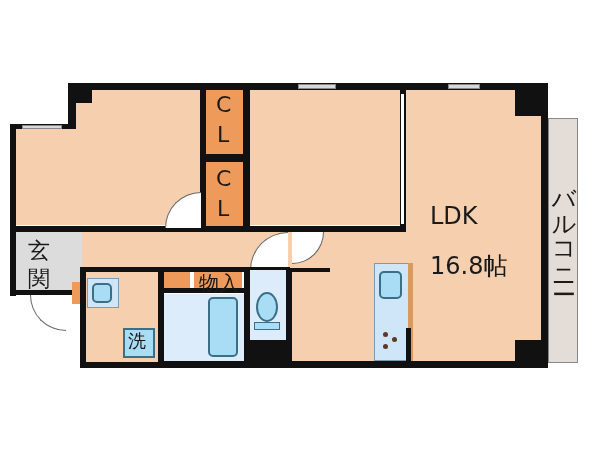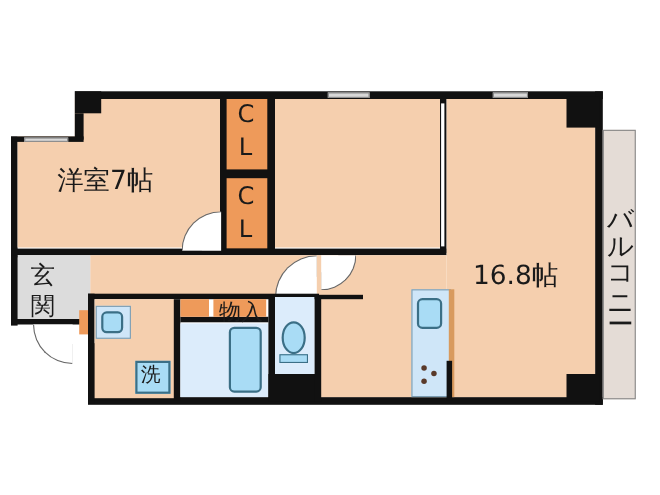--- a/index.html
+++ b/index.html
@@ -24,21 +24,20 @@
   <div class="abs wall" style="left:80px;top:361px;width:468px;height:7px;"></div>
   <div class="abs wall" style="left:10px;top:124px;width:6px;height:110px;"></div>
   <div class="abs wall" style="left:541px;top:83px;width:7px;height:285px;"></div>
 
   <div class="abs room" style="left:16px;top:90px;width:187px;height:135px;"></div>
   <div class="abs" style="left:10px;top:83px;width:58px;height:41px;background:#fff;"></div>
   <div class="abs wall" style="left:68px;top:83px;width:24px;height:20px;"></div>
   <div class="abs wall" style="left:68px;top:103px;width:8px;height:24px;"></div>
   <div class="abs wall" style="left:10px;top:124px;width:66px;height:5px;"></div>
   <div class="win" style="left:22px;top:125px;width:40px;height:4px;"></div>
-  <div class="label" style="left:52px;top:152px;font-size:24px;">洋室7帖</div>
 
   <div class="abs wall" style="left:200px;top:88px;width:50px;height:142px;"></div>
   <div class="abs cl" style="left:206px;top:90px;width:37px;height:64px;"></div>
   <div class="abs cl" style="left:206px;top:162px;width:37px;height:64px;"></div>
   <div class="label" style="left:216px;top:94px;font-size:22px;">C</div>
   <div class="label" style="left:217px;top:124px;font-size:22px;">L</div>
   <div class="label" style="left:216px;top:168px;font-size:22px;">C</div>
   <div class="label" style="left:217px;top:198px;font-size:22px;">L</div>
 
   <div class="abs room" style="left:250px;top:90px;width:152px;height:135px;"></div>
@@ -48,21 +47,22 @@
 
   <div class="abs wall" style="left:10px;top:226px;width:396px;height:6px;"></div>
 
   <div class="door-arc" style="left:165px;top:192px;width:36px;height:36px;border-radius:36px 0 0 0;border-right:none;border-bottom:none;"></div>
 
   <div class="abs room" style="left:406px;top:90px;width:135px;height:271px;"></div>
   <div class="abs room" style="left:290px;top:232px;width:116px;height:129px;"></div>
   <div class="win" style="left:448px;top:84px;width:32px;height:5px;"></div>
   <div class="abs wall" style="left:515px;top:88px;width:30px;height:28px;"></div>
   <div class="abs wall" style="left:515px;top:340px;width:30px;height:25px;"></div>
-  <div class="label" style="left:430px;top:238px;font-size:24px;">16.8帖</div>
+  <div class="label" style="left:430px;top:204px;font-size:24px;">LDK</div>
+  <div class="label" style="left:430px;top:254px;font-size:24px;">16.8帖</div>
 
   <div class="abs wet" style="left:374px;top:263px;width:36px;height:98px;background:#cfe6f8;border:1px solid #7a9bb0;"></div>
   <div class="abs" style="left:408px;top:263px;width:5px;height:98px;background:#d89a5e;"></div>
   <div class="fixture" style="left:379px;top:271px;width:23px;height:28px;"></div>
   <div class="abs" style="left:378px;top:326px;width:30px;height:30px;">
     <div class="abs" style="left:5px;top:6px;width:5px;height:5px;border-radius:50%;background:#5a3a2a;"></div>
     <div class="abs" style="left:14px;top:11px;width:5px;height:5px;border-radius:50%;background:#5a3a2a;"></div>
     <div class="abs" style="left:5px;top:18px;width:5px;height:5px;border-radius:50%;background:#5a3a2a;"></div>
   </div>
   <div class="abs wall" style="left:406px;top:328px;width:5px;height:36px;"></div>

